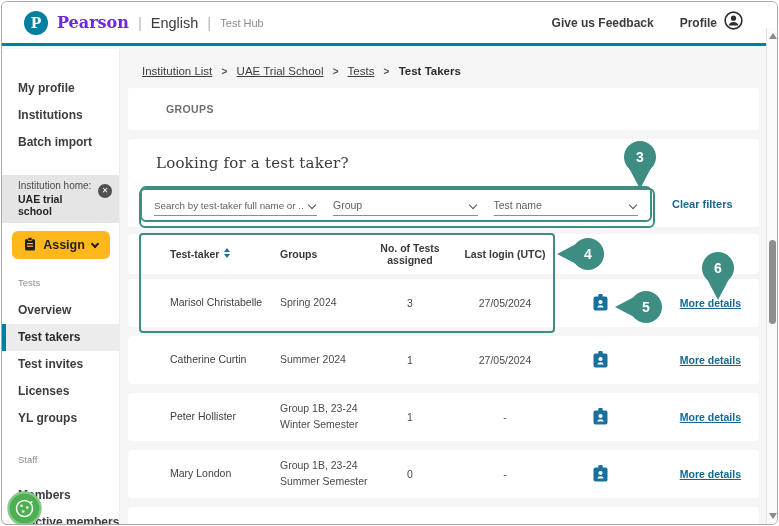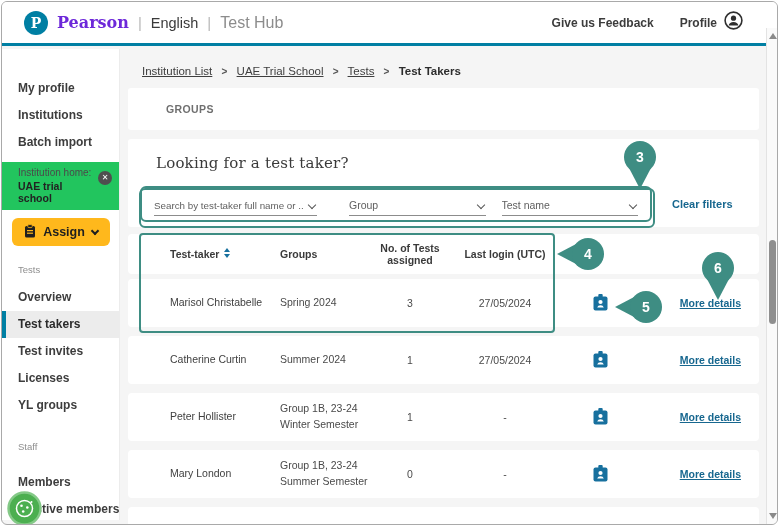--- a/index.html
+++ b/index.html
@@ -13,34 +13,34 @@
   
   .header { position:absolute; top:0; left:0; right:0; height:44px; background:#fff;
             border-bottom:3px solid #007fa3; display:flex; align-items:center; z-index:5; }
   .brand { display:flex; align-items:center; margin-left:22px; gap:9px; }
   .logo-circle { width:24px; height:24px; border-radius:50%; background:#007fa3; color:#fff;
                  display:flex; align-items:center; justify-content:center;
                  font-family:"DejaVu Serif", serif; font-size:14px; font-weight:bold; }
   .brand-pearson { font-family:"DejaVu Serif", serif; font-size:16px; font-weight:600; color:#6d28d9; }
   .brand-sep { color:#b8b8b8; font-size:15px; font-weight:300; }
   .brand-english { font-size:14.5px; color:#3a3a3a; }
-  .brand-testhub { font-size:16px; color:#8c8c8c; }
+  .brand-testhub { font-size:11px; color:#8c8c8c; }
   .header-right { margin-left:auto; margin-right:34px; display:flex; align-items:center; gap:26px; }
   .feedback-link { font-size:12px; font-weight:bold; color:#3c3c3c; cursor:pointer;text-align:center; }
   .profile-wrap { display:flex; align-items:center; gap:7px; cursor:pointer; }
   .profile-label { font-size:12px; font-weight:bold; color:#3c3c3c; }
 
   
   .sidebar { position:absolute; top:47px; left:0; bottom:4px; width:118px; background:#fff;
              border-right:1px solid #ececec; z-index:4; }
   .nav-top { padding-top:26px; }
   .side-item { height:27px; line-height:27px; padding-left:16px; font-size:12px;
                font-weight:bold; color:#3d3d3d; cursor:pointer; white-space:nowrap; }
   .side-item.selected { background:#ececec; border-left:4px solid #007fa3; padding-left:12px; color:#2b2b2b; }
-  .inst-box { position:relative; margin-top:6px; background:#22c55e; padding:5px 22px 6px 16px; }
+  .inst-box { position:relative; margin-top:19px; background:#e5e5e5; padding:5px 22px 6px 16px; }
   .inst-label { font-size:10px; color:#4a4a4a; }
   .inst-value { font-size:10.5px; font-weight:bold; color:#222; margin-top:2px; }
   .inst-close { position:absolute; right:7px; top:9px; width:14px; height:14px; border-radius:50%;
                 background:#4f4f4f; color:#fff; font-size:8px; line-height:14px; text-align:center; cursor:pointer; }
   .inst-close::before { content:"✕"; }
   .assign-btn { margin:8px 0 0 10px; width:98px; height:28px; background:#ffb81c; border:none;
                 border-radius:6px; display:flex; align-items:center; justify-content:center; gap:7px;
                 font-size:12.5px; font-weight:bold; color:#1f1f1f; cursor:pointer;
                 font-family:"Liberation Sans", sans-serif; }
   .chev { width:6px; height:6px; border-right:2px solid #1f1f1f; border-bottom:2px solid #1f1f1f;
@@ -69,21 +69,21 @@
 
   .search-card { margin-top:9px; height:88px; position:relative; }
   .search-heading { font-family:"DejaVu Serif", serif; font-size:15px; color:#3a3a3a;
                     padding:15px 0 0 28px; letter-spacing:.2px; }
   .filter-row { position:absolute; left:12px; top:47px; display:flex; align-items:center; }
   .filter-box { width:512px; height:36px; border:2px solid #3e8d83; border-radius:6px;
                 display:flex; align-items:center; padding:0 12px; gap:16px; }
   .filter-field { display:flex; align-items:flex-end; border-bottom:1px solid #8c8c8c;
                   height:24px; padding-bottom:4px; cursor:pointer; }
   .filter-field.f1 { width:163px; }
-  .filter-field.f2 { width:148px;margin-left:16px; }
+  .filter-field.f2 { width:148px; }
   .filter-field.f3 { width:148px; }
   .filter-text { flex:1; font-size:9.8px; color:#5f5f5f; white-space:nowrap; overflow:hidden; }
   .filter-field.f2 .filter-text, .filter-field.f3 .filter-text { font-size:10.5px; }
   .dd-chev { width:6px; height:6px; border-right:1.6px solid #555; border-bottom:1.6px solid #555;
              transform:rotate(45deg); margin:0 2px 3px 6px; flex:none; }
   .clear-filters { margin-left:20px; font-size:11px; font-weight:bold; color:#17678f;
                    cursor:pointer; }
 
   
   .trow { display:grid; grid-template-columns:110px 95px 70px 120px 70px 1fr;

